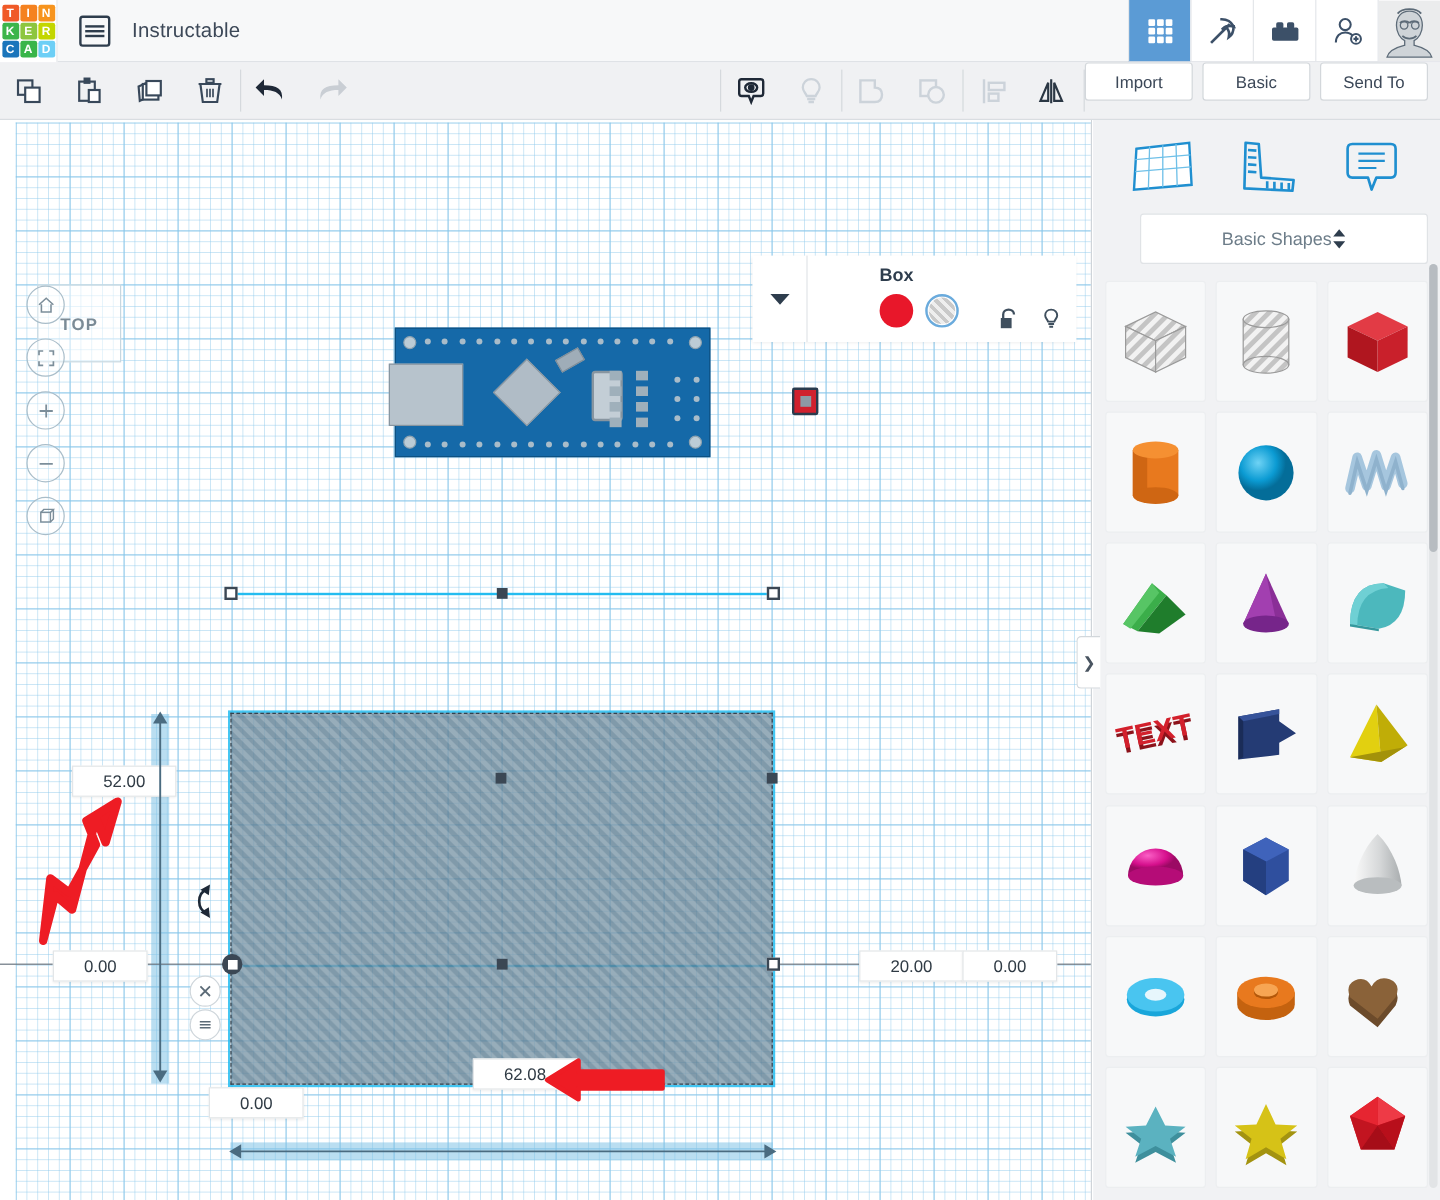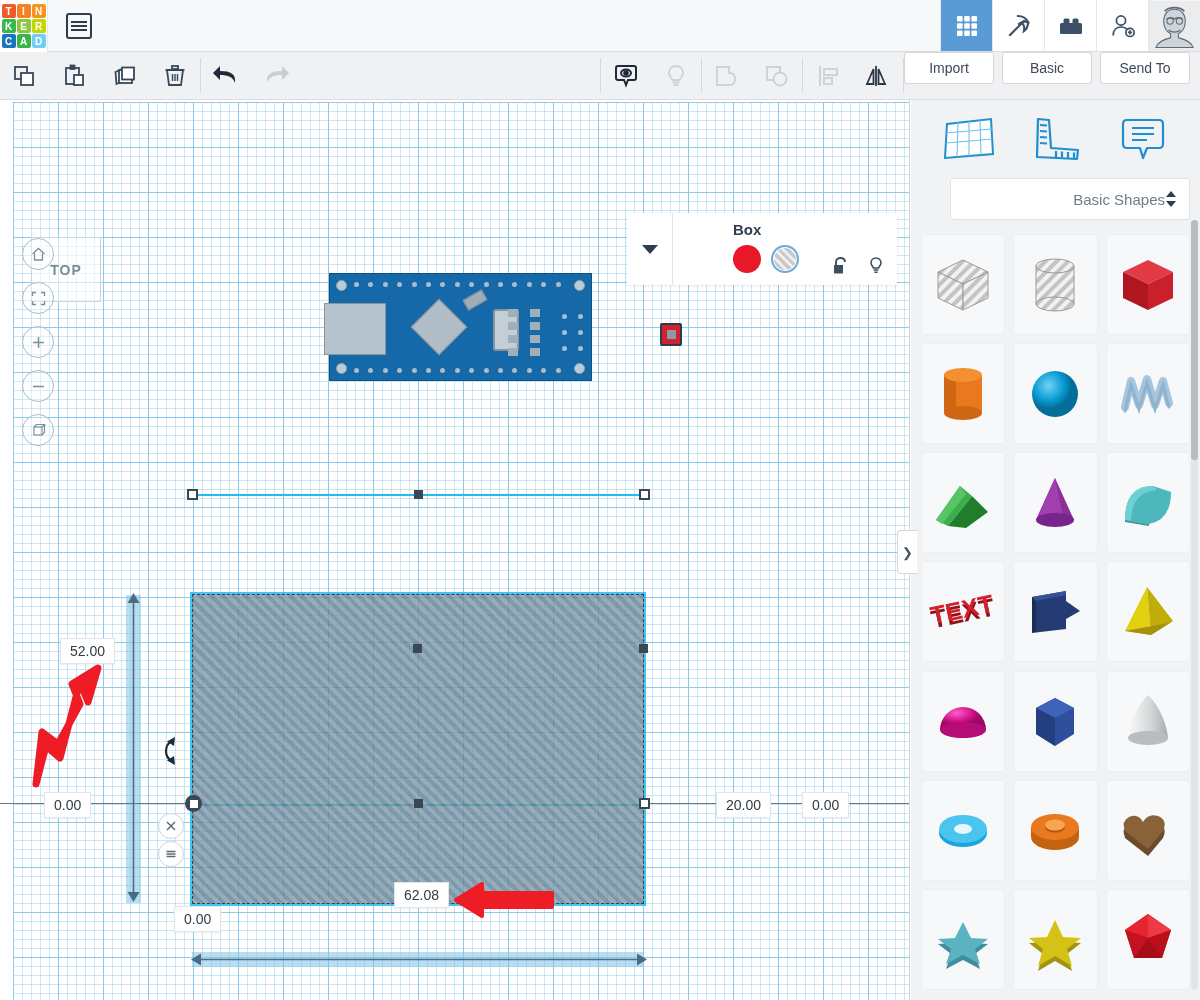--- a/index.html
+++ b/index.html
@@ -224,21 +224,21 @@
     background: #3b4754; display: flex; align-items: center; justify-content: center;
     z-index: 9;
   }
   .handle-circle i {
     width: 8px; height: 8px; background: #ffffff; display: block;
   }
 
   
   .dim-label {
     position: absolute; background: #ffffff; border: 1px solid #e3e6e8;
-    font-size: 14px; color: #303b45; padding: 4px 9px; z-index: 10;
+    font-size: 14px; color: #303b45; padding: 4px 25px; z-index: 10;
     white-space: nowrap; box-shadow: 0 1px 2px rgba(0,0,0,0.07);
     font-family: "Liberation Sans", sans-serif;
   }
   .rule-line { position: absolute; background: #4a5561; z-index: 5; }
   .vbar {
     position: absolute; background: rgba(130,195,230,0.55); z-index: 5;
   }
 
   
   .minibtn {
@@ -266,21 +266,21 @@
     background: #f1f2f4; overflow: hidden;
   }
   #rp-tabs {
     height: 78px; display: flex; align-items: center; justify-content: space-around;
     background: #f1f2f4; padding: 0 14px;
   }
   .rp-tab { cursor: pointer; display: flex; align-items: center; justify-content: center; }
   #rp-select-wrap { padding: 0 10px; }
   #rp-select {
     height: 42px; background: #ffffff; border: 1px solid #e0e3e6; border-radius: 3px;
-    display: flex; align-items: center; justify-content: flex-end;
+    display: flex; align-items: center; justify-content: center;
     padding: 0 12px; font-size: 15px; color: #6d7d89; cursor: pointer; margin-left: 29px;
   }
   #rp-shapes {
     margin-top: 14px; padding: 0 10px 0 10px;
     display: grid; grid-template-columns: repeat(3, 1fr); gap: 8px;
     height: 756px; overflow: hidden;
   }
   .shape-cell {
     background: #f7f8f9; border: 1px solid #eceef0; border-radius: 3px;
     height: 101px; display: flex; align-items: center; justify-content: center;
@@ -319,20 +319,21 @@
     </div>
 
     <div id="doc-icon-wrap">
       <div class="doc-icon">
         <i></i>
           <i></i>
           <i></i>
       </div>
     </div>
 
+    <div id="doc-title">Instructable</div>
 
     <div id="topbar-spacer"></div>
 
     <div id="top-icons">
       <div class="top-icon-btn active">
         <svg width="26" height="26" viewBox="0 0 26 26">
           <g fill="#ffffff">
             <rect x="3" y="3" width="5.6" height="5.6" rx="1"></rect>
             <rect x="10.2" y="3" width="5.6" height="5.6" rx="1"></rect>
             <rect x="17.4" y="3" width="5.6" height="5.6" rx="1"></rect>

